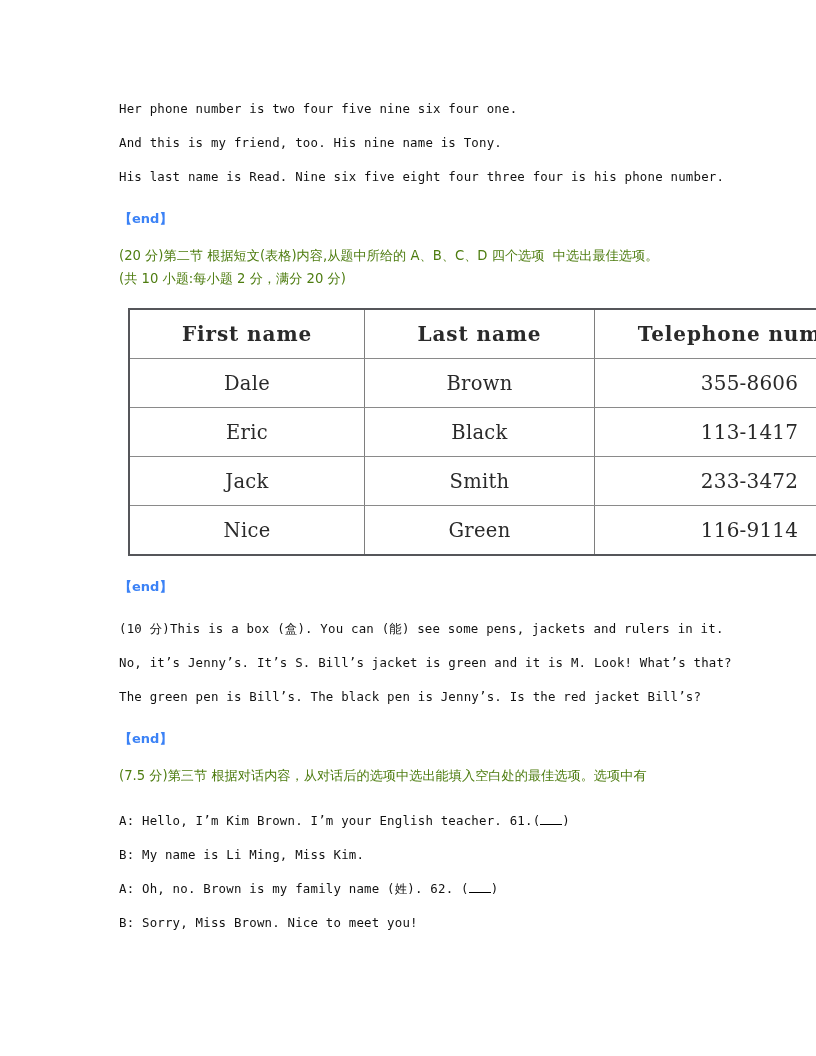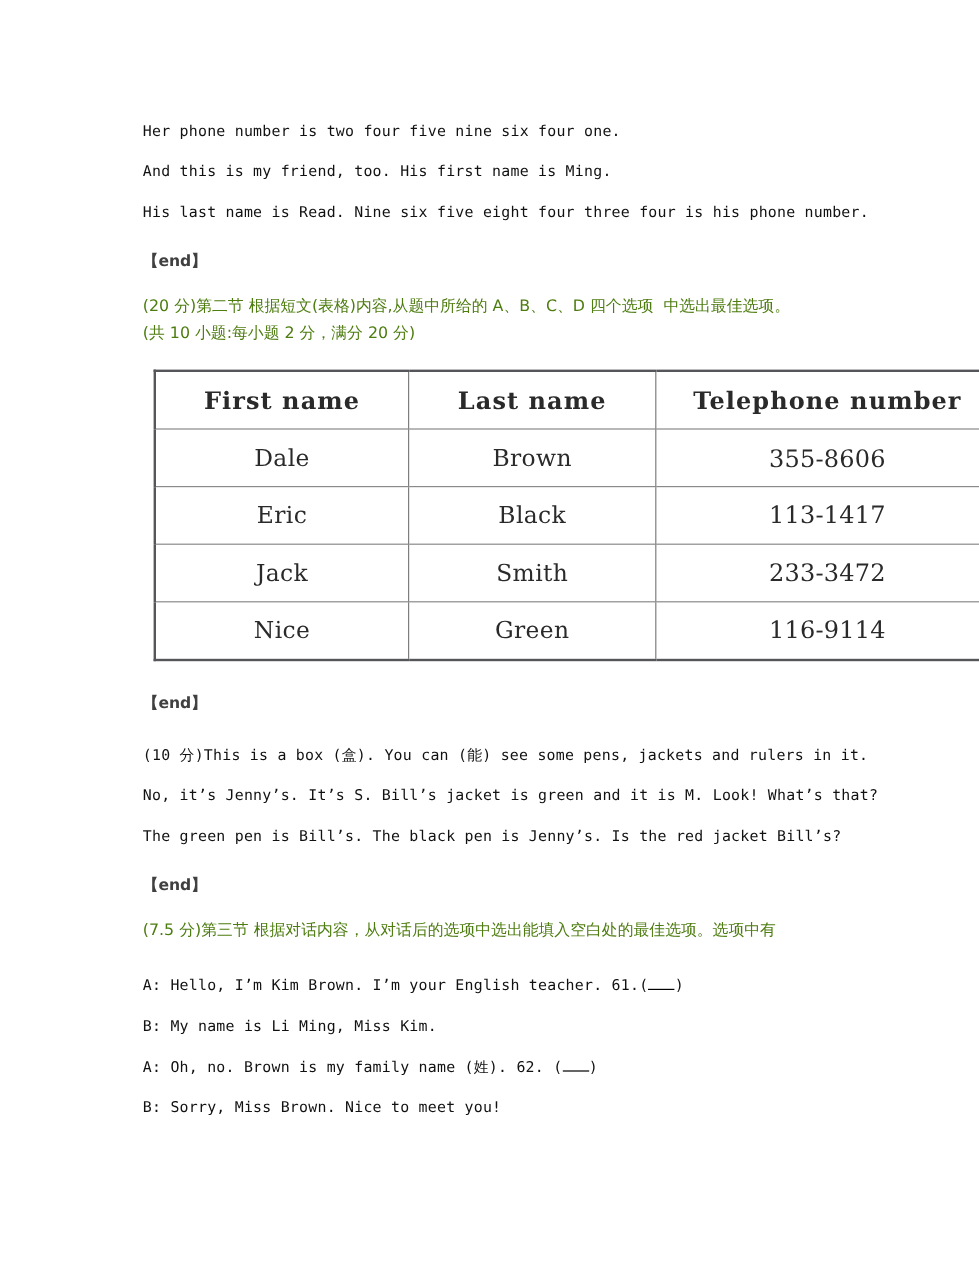--- a/index.html
+++ b/index.html
@@ -51,21 +51,21 @@
     white-space: pre-wrap;
     color: #4d7c0f;
   }
 
   
   .end-mark {
     font-family: "DejaVu Sans", sans-serif;
     font-size: 13px;
     font-weight: bold;
     line-height: 30px;
-    color: #404040;
+    color: #3b82f6;
   }
 
   .gap-sm { height: 10px; }
   .gap-md { height: 17px; }
 
   
   .table-wrap {
     position: absolute;
     left: 128px;
     top: 308px;
@@ -81,21 +81,21 @@
     filter: blur(0.28px);
   }
   .scan-table td {
     border-top: 1.15px solid #8a8a8a;
     border-bottom: 1.15px solid #8a8a8a;
     border-right: 1.3px solid #7e7e7e;
     text-align: center;
     vertical-align: middle;
     font-family: "DejaVu Serif", serif;
     color: #2a2a2a;
-    padding: 0;
+    padding: 12px;
   }
   .scan-table tr:first-child td { border-top: 2.1px solid #55565a; }
   .scan-table tr:last-child td  { border-bottom: 2.1px solid #55565a; }
   .scan-table td:first-child     { border-left: 2.1px solid #55565a; }
   .scan-table td.no-right        { border-right: none; }
 
   .col-a { width: 210px; }
   .col-b { width: 205px; }
   .col-c { width: 285px; }
 
@@ -123,21 +123,21 @@
   }
 </style>
 </head>
 <body>
 
 <div class="page">
 
   <div class="content">
 
     <div class="en-line">Her phone number is two four five nine six four one.</div>
-    <div class="en-line">And this is my friend, too. His first name is Ming.</div>
+    <div class="en-line">And this is my friend, too. His nine name is Tony.</div>
     <div class="en-line">His last name is Read. Nine six five eight four three four is his phone number.</div>
 
     <div class="gap-sm"></div>
 
     <div class="end-mark">【end】</div>
 
     <div class="gap-sm"></div>
 
     <div class="cjk-line">(20 分)第二节 根据短文(表格)内容,从题中所给的 A、B、C、D 四个选项  中选出最佳选项。</div>
     <div class="cjk-line">(共 10 小题:每小题 2 分，满分 20 分)</div>

